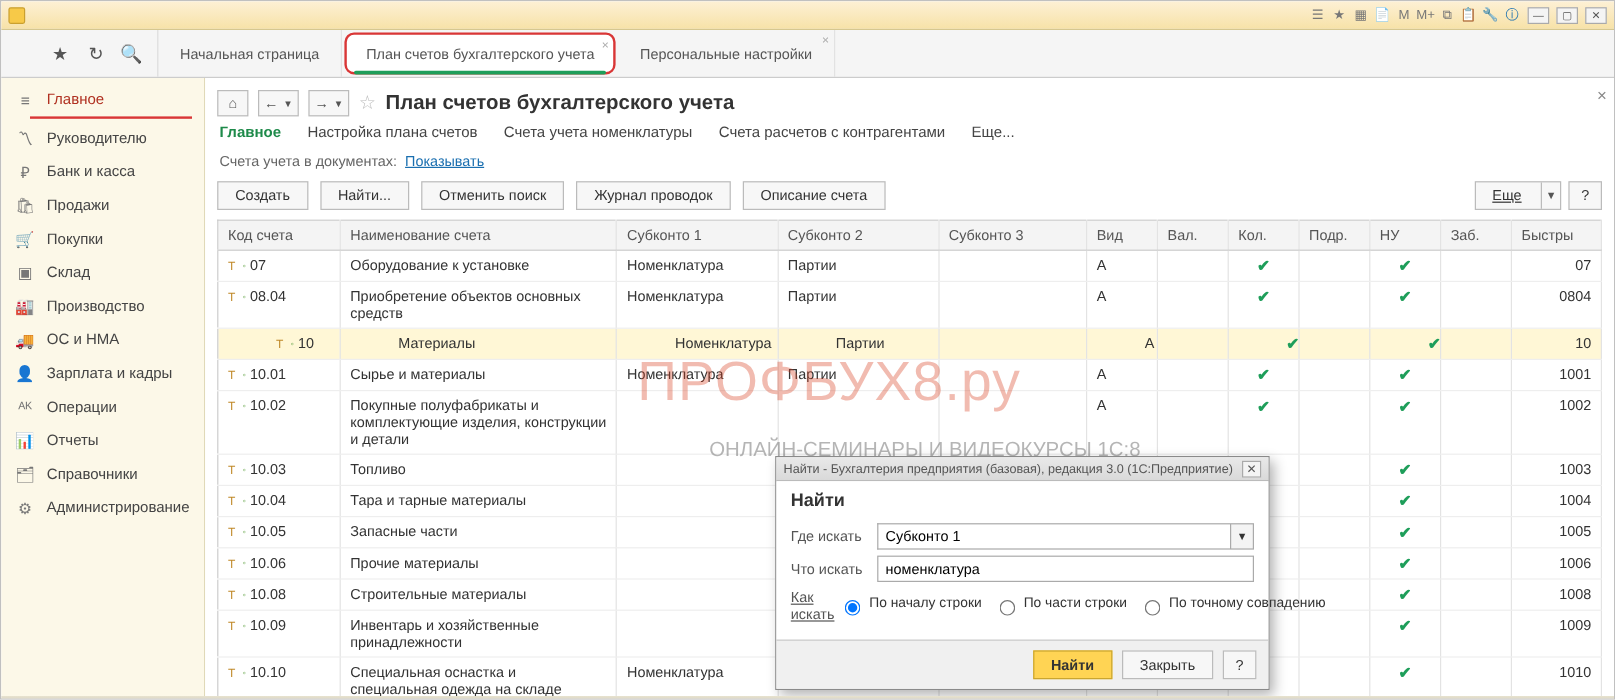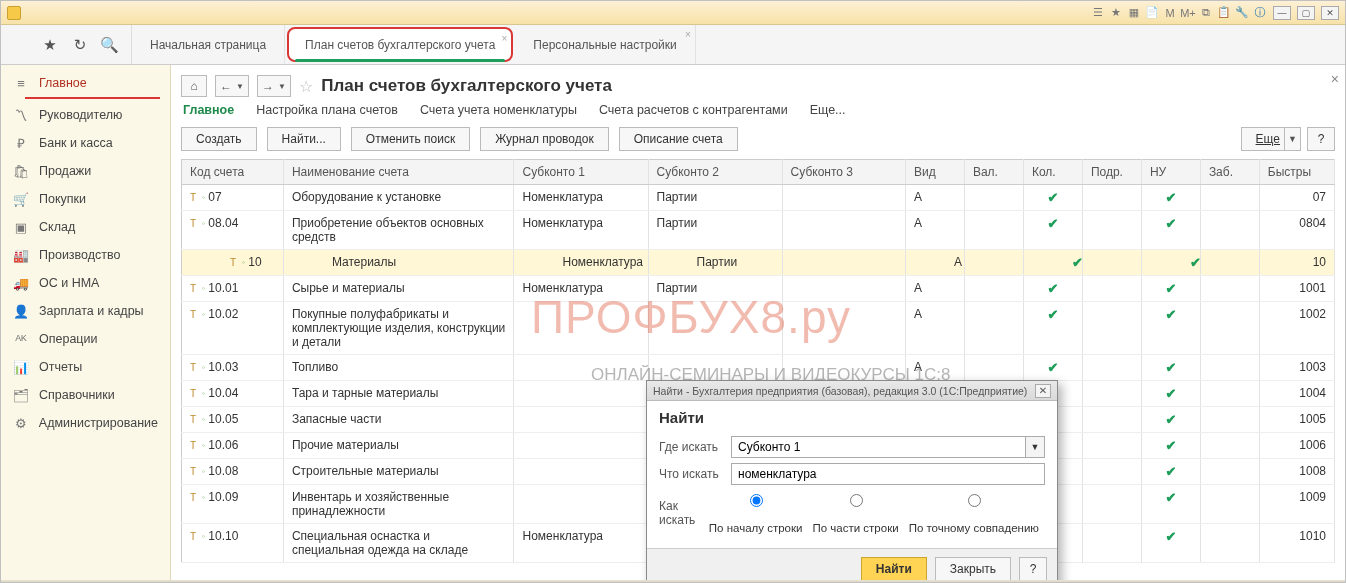--- a/index.html
+++ b/index.html
@@ -35,21 +35,21 @@
   .star{ font-size:16px; color:#bbb;}
   .pg-title{ font-size:17px; font-weight:bold; color:#333;}
   .subtabs{ display:flex; gap:22px; margin:6px 0 10px 2px; font-size:12.5px;}
   .subtabs .st{ color:#444; cursor:pointer;}
   .subtabs .st.active{ color:#1e8a4a; font-weight:bold;}
   .docline{ margin:0 0 10px 2px; color:#666;}
   .docline a{ color:#1a6fb0; text-decoration:underline; cursor:pointer;}
   .toolbar{ display:flex; gap:10px; margin-bottom:8px; position:relative;}
   .btn{ border:1px solid #bbb; background:#f7f7f7; padding:4px 14px; font-size:12px; cursor:pointer; color:#333;}
   .toolbar .right{ position:absolute; right:0; display:flex; gap:6px;}
-  .btn.split{ padding-right:20px; position:relative;text-decoration:underline;}
+  .btn.split{ padding-right:32px; position:relative;text-decoration:underline;}
   .btn.split .dd{ position:absolute; right:0; top:0; bottom:0; width:16px; border-left:1px solid #bbb; display:flex; align-items:center; justify-content:center; font-size:9px; color:#555;}
   .btn.q{ width:28px; padding:4px 0; text-align:center;}
   
   .tbl{ border:1px solid #ccc; width:100%; border-collapse:collapse; table-layout:fixed;}
   .tbl th, .tbl td{ border-right:1px solid #e3e3e3; border-bottom:1px solid #eee; padding:5px 8px; text-align:left; font-size:12px; vertical-align:top;}
   .tbl th{ background:#f4f4f4; color:#555; font-weight:normal; border-bottom:1px solid #ccc;}
   .tbl tr.sel td{ background:#fff7d6;padding-left:48px;}
   .tbl td.center{text-align:center;}
   .tbl td.right{text-align:right;}
   .chk{ color:#1e9e5a; font-weight:bold; font-size:13px;}
@@ -68,22 +68,22 @@
   .finddlg .dlg-titlebar .dx{ margin-left:auto; cursor:pointer; width:16px; height:14px; border:1px solid #aaa; background:#f4f4f4; display:flex; align-items:center; justify-content:center; font-size:10px;}
   .finddlg .dlg-body{ padding:6px 12px 10px 12px; background:#fff;}
   .finddlg h3{ margin:2px 0 10px 0; font-size:15px;}
   .frow{ display:flex; align-items:center; margin:5px 0;}
   .frow label{ width:72px; color:#555;}
   .frow .inp{ flex:1; border:1px solid #aaa; height:22px; padding:0 6px; font-size:12px;}
   .frow .sel{ flex:1; display:flex;}
   .frow .sel .inp{ border-right:none;}
   .frow .sel .dd{ width:20px; height:22px; border:1px solid #aaa; background:#f4f4f4; display:flex; align-items:center; justify-content:center; font-size:9px;}
   .radiorow{ display:flex; align-items:center; gap:4px; margin:6px 0 4px 0; flex-wrap:nowrap; font-size:11.5px;}
-  .radiorow label.lab{ width:72px; color:#555; font-size:12px;}
-  .radiorow .ropt{ display:flex; align-items:center; gap:15px; margin-right:6px; white-space:nowrap;flex-direction:column;}
+  .radiorow label.lab{ width:72px; color:#555; font-size:12px;text-decoration:underline;}
+  .radiorow .ropt{ display:flex; align-items:flex-start; gap:4px; margin-right:6px; white-space:nowrap;}
   .dlg-foot{ background:#f0f0f0; border-top:1px solid #ccc; padding:8px 10px; display:flex; justify-content:flex-end; gap:8px;}
   .dlg-foot .btn.primary{ background:#ffd454; border-color:#caa52f; font-weight:bold;}
   
   .bottom-shadow{ height:4px; background:linear-gradient(#e7e2cf,#d7d2bf); }
 </style>
 </head>
 <body>
 
 <div class="titlebar">
   <span class="app-ic"></span>
@@ -203,20 +203,24 @@
     </div>
 
     <div class="subtabs">
       <span class="st active">Главное</span>
       <span class="st">Настройка плана счетов</span>
       <span class="st">Счета учета номенклатуры</span>
       <span class="st">Счета расчетов с контрагентами</span>
       <span class="st">Еще...</span>
     </div>
 
+    <div class="docline">
+      <span>Счета учета в документах:</span>
+      &nbsp;<a>Показывать</a>
+    </div>
 
     <div class="toolbar">
       <button class="btn">Создать</button>
       <button class="btn">Найти...</button>
       <button class="btn">Отменить поиск</button>
       <button class="btn">Журнал проводок</button>
       <button class="btn">Описание счета</button>
       <div class="right">
         <button class="btn split"><span>Еще</span><span class="dd">▼</span></button>
         <button class="btn q">?</button>

